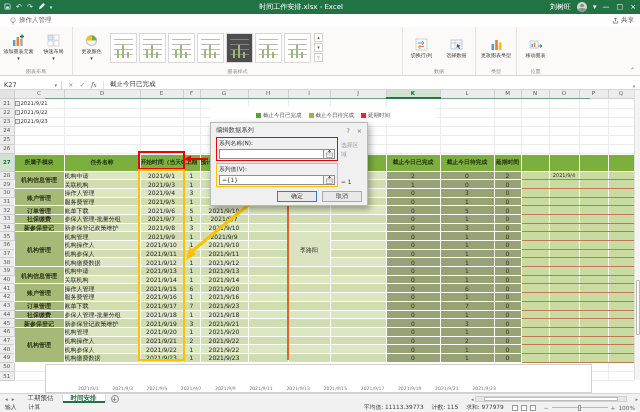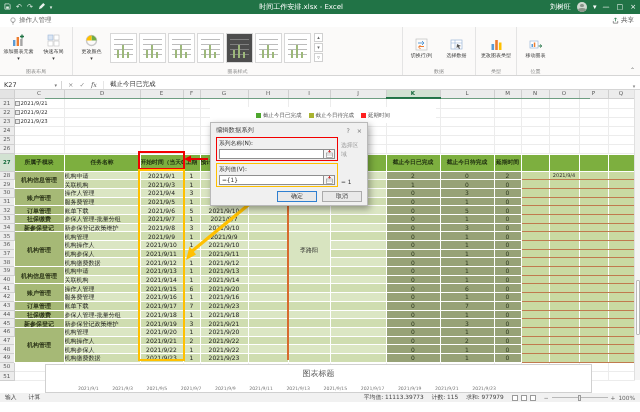--- a/index.html
+++ b/index.html
@@ -1071,21 +1071,20 @@
         </div>
         <span class="prev">= 1</span>
       </div>
       <div class="dlg-btns">
         <div class="dbtn primary">确定</div>
         <div class="dbtn">取消</div>
       </div>
     </div>
 
     <div class="ov bchart">
-      <div class="bc-title">图表标题</div>
       <div class="bc-x" id="bcx">
           <span>2021/9/1</span>
           <span>2021/9/3</span>
           <span>2021/9/5</span>
           <span>2021/9/7</span>
           <span>2021/9/9</span>
           <span>2021/9/11</span>
           <span>2021/9/13</span>
           <span>2021/9/15</span>
           <span>2021/9/17</span>
@@ -1093,20 +1092,37 @@
           <span>2021/9/21</span>
           <span>2021/9/23</span>
         </div>
     </div>
 
     <div class="ov vscroll">
         <div class="vthumb"></div>
       </div>
   </div>
 
+  <div class="tabbar">
+    <div class="tnav">
+      <span>◂</span>
+      <span>▸</span>
+    </div>
+    <span id="sheettabs" style="display:flex">
+        <span class="stab">工期预估</span>
+        <span class="stab act">时间安排</span>
+      </span>
+    <span class="addsheet">+</span>
+    <span class="tspace"></span>
+    <span class="harr">◂</span>
+    <div class="hscroll">
+        <div class="hthumb"></div>
+      </div>
+    <span class="harr">▸</span>
+  </div>
 
   <div class="statusbar">
     <span>输入</span>
     <span>计算</span>
     <span class="st-spacer"></span>
     <span class="st-right">
       <span>平均值: 11113.39773</span>
       <span>计数: 115</span>
       <span>求和: 977979</span>
       <span class="viewicons">

